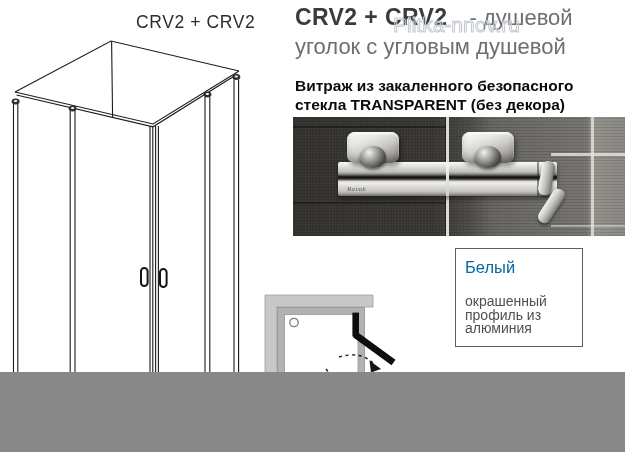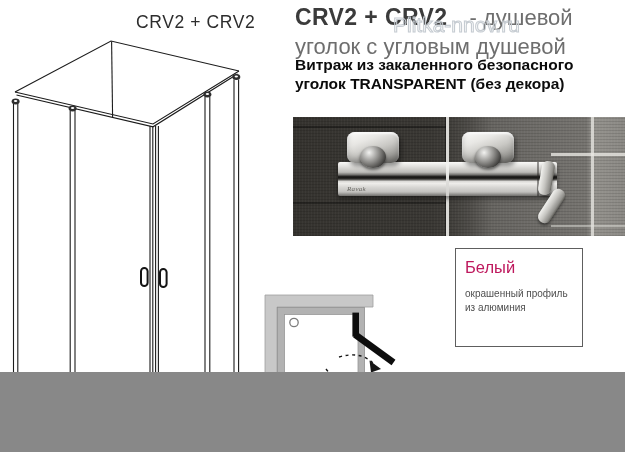--- a/index.html
+++ b/index.html
@@ -18,21 +18,21 @@
   .model{font-size:23px;font-weight:bold;color:#3b3b3b;letter-spacing:.4px;}
   .sub{font-size:22px;color:#6e6e6e;}
   .sub-first{margin-left:22px;}
   .watermark{
     left:393px;top:13px;font-size:21px;letter-spacing:0;
     color:rgba(198,204,210,0.45);
     -webkit-text-fill-color:transparent;
     -webkit-text-stroke:1.1px #c6ccd2;
     z-index:9;white-space:nowrap;
   }
-  .glass-note{left:295px;top:55px;font-size:15.5px;font-weight:bold;color:#0b0b0b;line-height:19px;z-index:2;}
+  .glass-note{left:295px;top:76px;font-size:15.5px;font-weight:bold;color:#0b0b0b;line-height:19px;z-index:2;}
 
   
   .photo{
     left:293px;top:117px;width:332px;height:119px;overflow:hidden;z-index:1;
     background:linear-gradient(90deg,#35332f 0%,#3a3834 42%,#403e3a 47%,#4e4c48 53%,
                #676561 60%,#716f6b 78%,#767470 88.5%,#95938e 90%,#8b8984 100%);
   }
   .photo-tex{left:0;top:0;width:100%;height:100%;opacity:.55;z-index:1;
     background-image:
       repeating-linear-gradient(0deg,rgba(0,0,0,.20) 0px,rgba(0,0,0,.20) 1px,transparent 1px,transparent 3px),
@@ -75,22 +75,22 @@
   .hook-b{left:252px;top:70px;height:38px;transform:rotate(33deg);}
 
   
   .plan-svg{left:255px;top:288px;width:150px;height:140px;z-index:1;}
 
   
   .profile-box{
     left:455px;top:248px;width:128px;height:99px;background:#ffffff;
     border:1px solid #5e5e5e;box-sizing:border-box;padding:9px 8px 0 9px;z-index:2;
   }
-  .profile-title{font-size:16.5px;color:#be185d;margin-bottom:10px;}
-  .profile-desc{font-size:10px;color:#4f4f4f;line-height:13.5px;width:106px;}
+  .profile-title{font-size:16.5px;color:#0369a1;margin-bottom:18px;}
+  .profile-desc{font-size:14px;color:#4f4f4f;line-height:13.5px;width:106px;}
 </style>
 </head>
 <body>
 
 <div class="canvas">
 
   <div class="abs drawing-label">CRV2 + CRV2</div>
 
   <svg class="abs iso-svg" viewBox="0 0 260 452" aria-hidden="true">
     <g fill="none" stroke="#1c1c1c" stroke-width="1.1">
@@ -134,21 +134,21 @@
   </svg>
 
   <div class="abs header">
     <span class="model">CRV2 + CRV2</span><span class="sub sub-first">- душевой</span><br>
     <span class="sub">уголок с угловым  душевой</span>
   </div>
   <div class="abs watermark">Plitka-nnov.ru</div>
 
   <div class="abs glass-note">
     <span>Витраж из закаленного безопасного</span><br>
-    <span>уголок TRANSPARENT (без декора)</span>
+    <span>стекла TRANSPARENT (без декора)</span>
   </div>
 
   <div class="abs photo">
     <div class="abs photo-tex"></div>
     <div class="abs grout seam-glass"></div>
     <div class="abs grout seam-right"></div>
     <div class="abs grout grout-r-top"></div>
     <div class="abs grout grout-r-low"></div>
     <div class="abs grout grout-l-top"></div>
     <div class="abs grout grout-l-low"></div>

